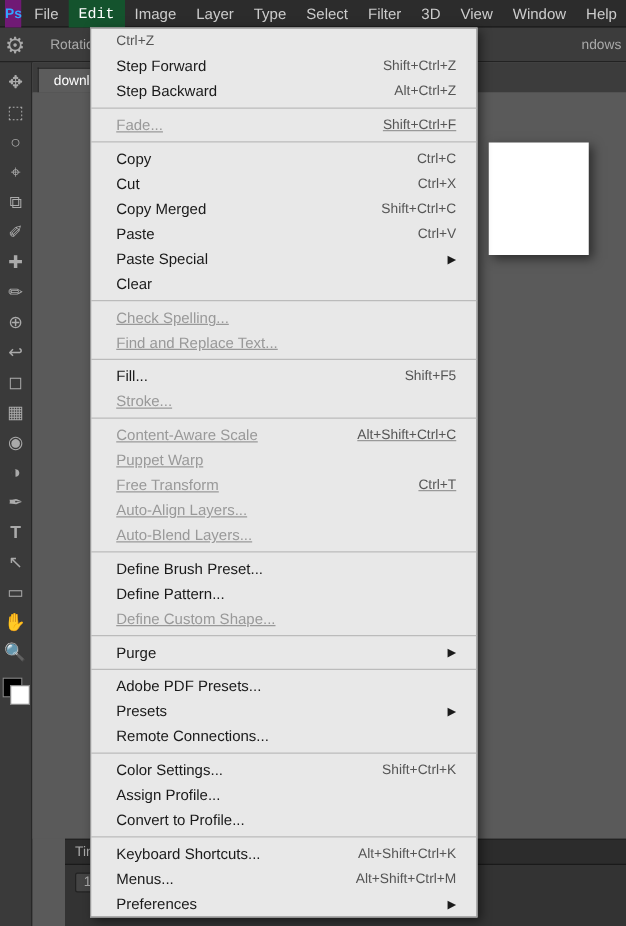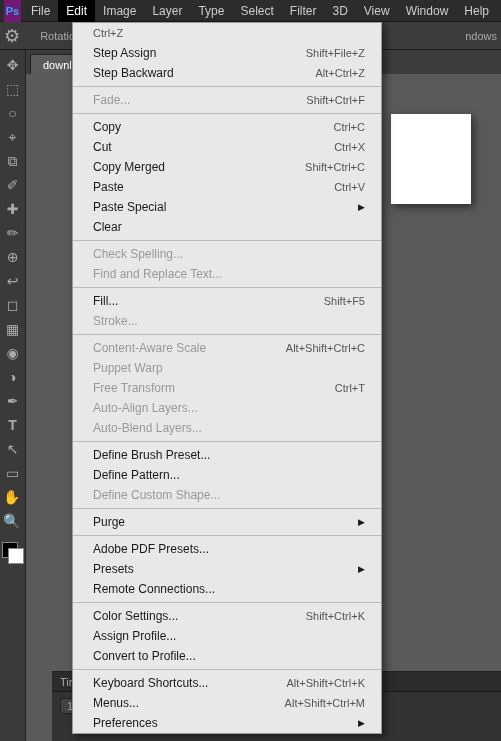--- a/index.html
+++ b/index.html
@@ -28,22 +28,23 @@
     .menu-bar-item {
       padding: 4px 8px;
       color: #cccccc;
       font-size: 12px;
       cursor: pointer;
       height: 22px;
       display: flex;
       align-items: center;
     }
     .menu-bar-item.edit-active {
-      background: #000000;
+      background: #14532d;
       color: white;
+      font-family: Liberation Mono, monospace;
     }
     .ps-logo {
       width: 22px;
       height: 22px;
       background: #701a75;
       display: flex;
       align-items: center;
       justify-content: center;
       color: #31a8ff;
       font-weight: bold;
@@ -206,20 +207,21 @@
       align-items: center;
       justify-content: space-between;
       padding: 3px 16px 3px 20px;
       cursor: pointer;
       height: 20px;
       white-space: nowrap;
     }
     .menu-item.disabled {
       color: #999;
       cursor: default;
+      text-decoration: underline;
     }
     .menu-item.has-submenu::after {
       content: '▶';
       font-size: 9px;
       margin-left: auto;
     }
     .menu-separator {
       height: 1px;
       background: #bbb;
       margin: 3px 0;
@@ -308,22 +310,22 @@
       <span class="ctrl-btn" style="margin-left: 80px;">▶</span>
     </div>
   </div>
 </div>
 
 <div class="dropdown-menu" id="edit-menu">
 <div class="menu-item">
       <span class="item-shortcut">Ctrl+Z</span>
     </div>
     <div class="menu-item">
-      <span class="item-label">Step Assign</span>
-      <span class="item-shortcut">Shift+File+Z</span>
+      <span class="item-label">Step Forward</span>
+      <span class="item-shortcut">Shift+Ctrl+Z</span>
     </div>
     <div class="menu-item">
       <span class="item-label">Step Backward</span>
       <span class="item-shortcut">Alt+Ctrl+Z</span>
     </div>
     <div class="menu-separator"></div>
     <div class="menu-item disabled">
       <span class="item-label">Fade...</span>
       <span class="item-shortcut">Shift+Ctrl+F</span>
     </div>

